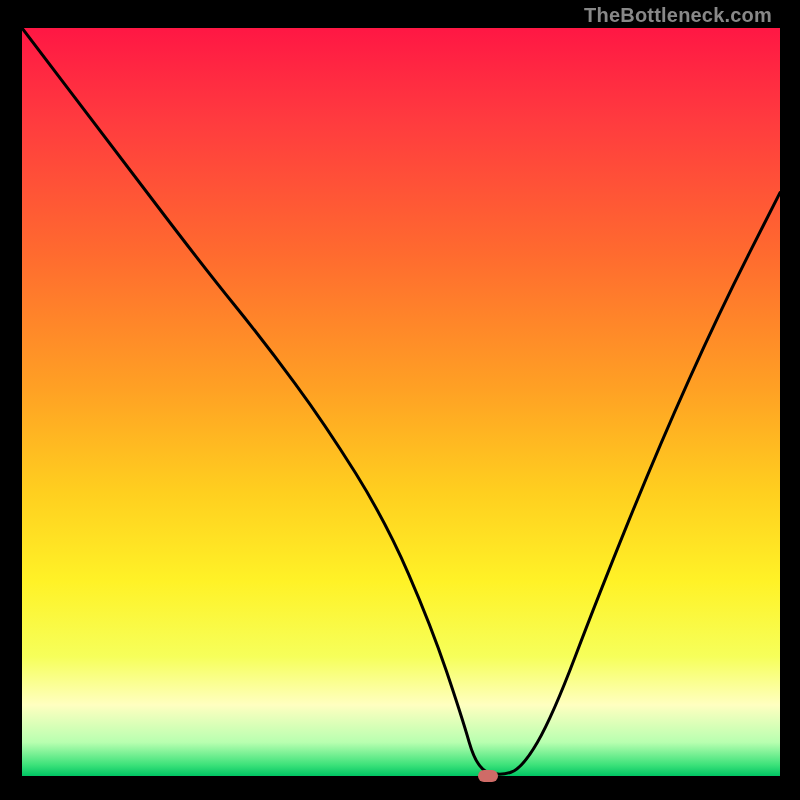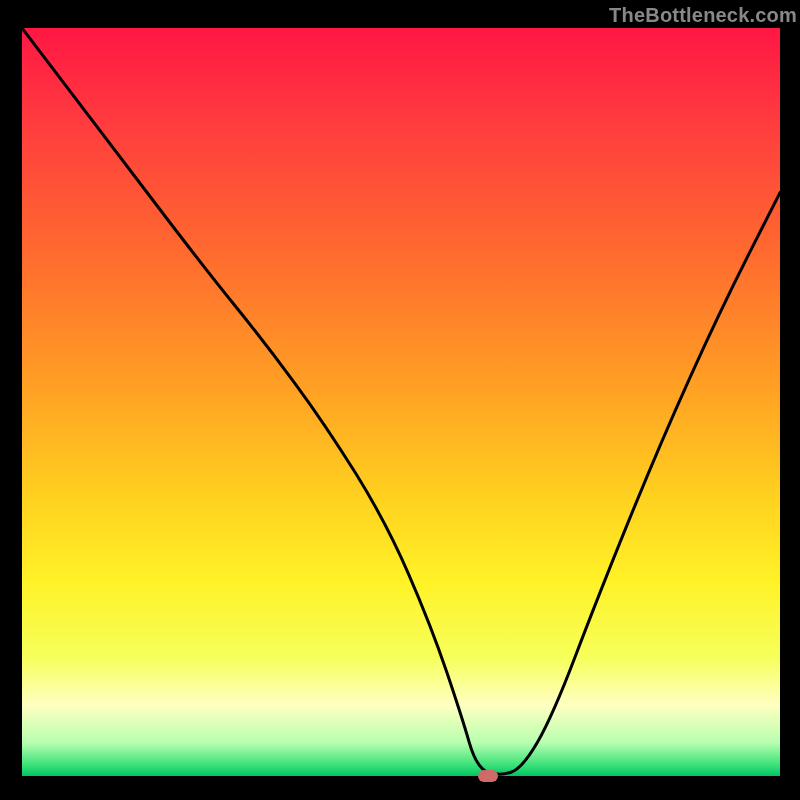--- a/index.html
+++ b/index.html
@@ -13,21 +13,21 @@
   }
   .stage {
     position: relative;
     width: 800px;
     height: 800px;
     background: #000;
   }
   .watermark {
     position: absolute;
     top: 4px;
-    right: 3px;
+    right: 28px;
     color: #888;
     font-size: 20px;
     font-weight: 600;
     letter-spacing: 0.2px;
     z-index: 10;
   }
   .plot-wrap {
     position: absolute;
     left: 22px;
     top: 28px;

